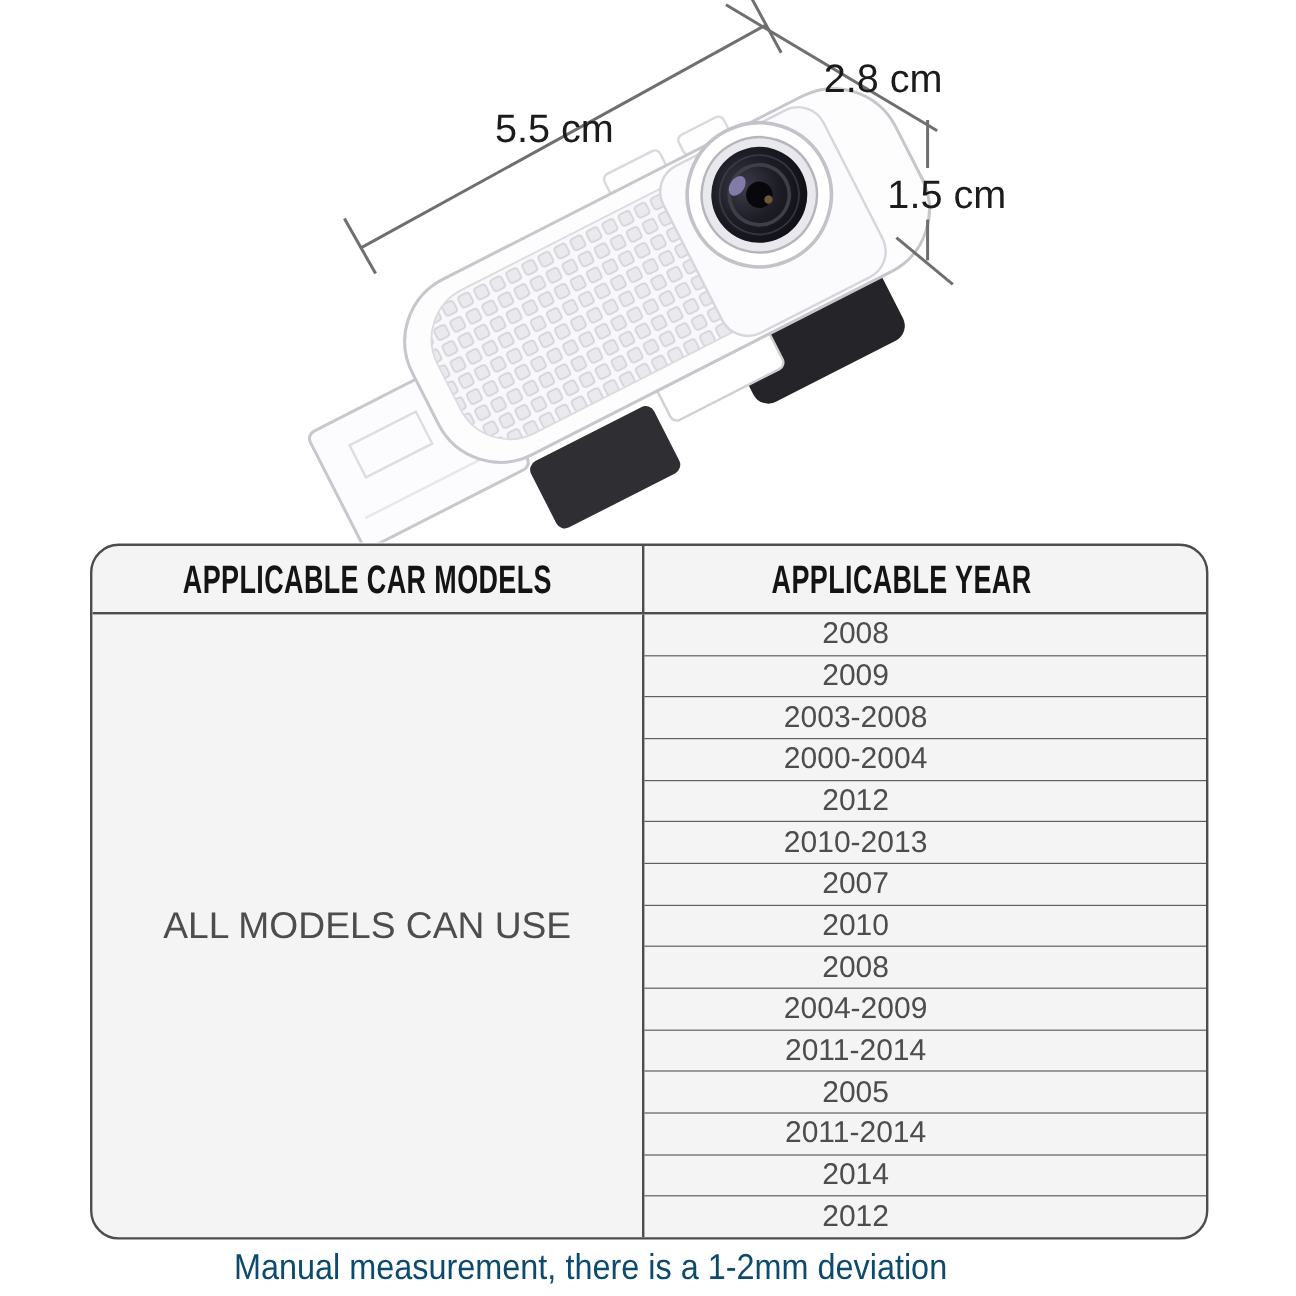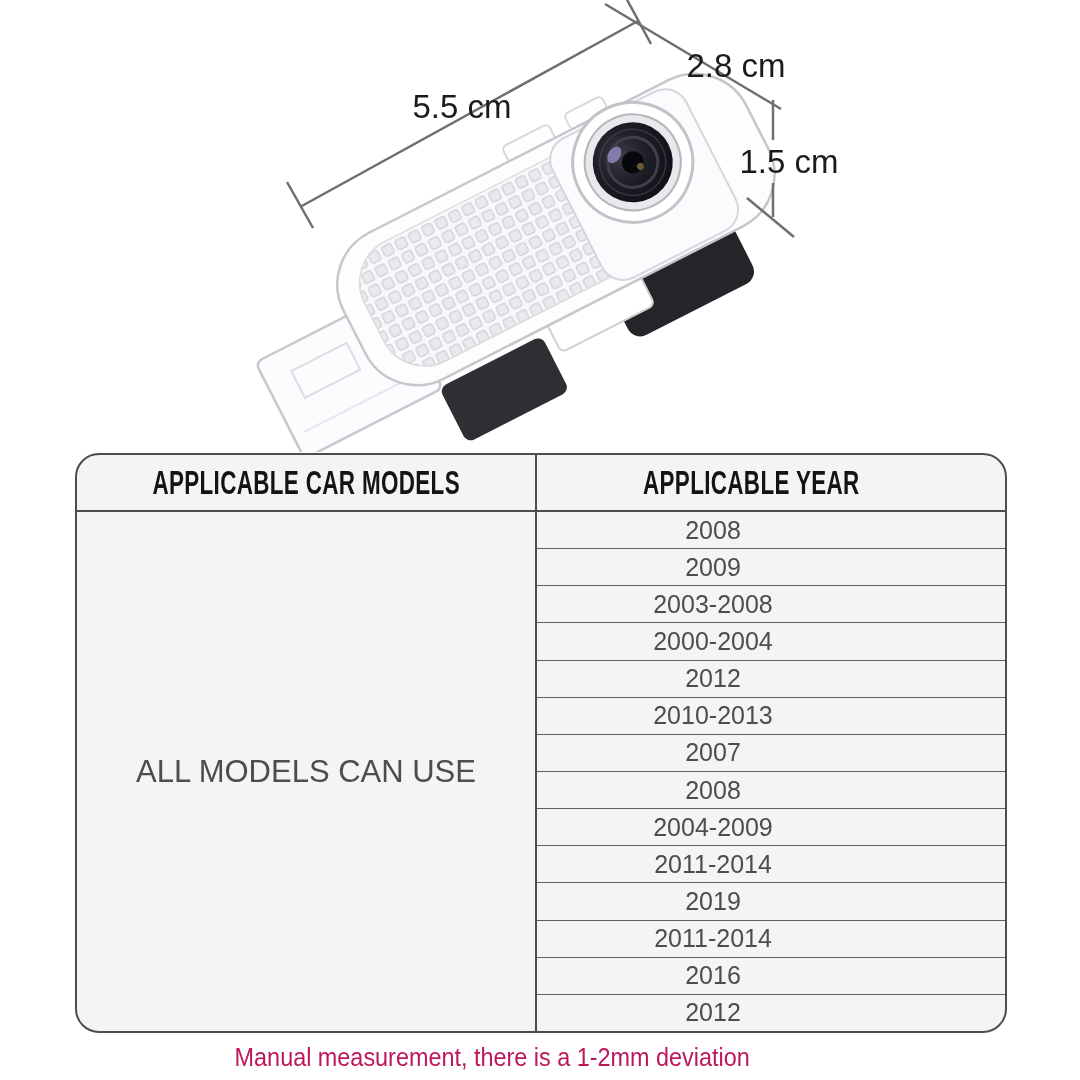--- a/index.html
+++ b/index.html
@@ -33,21 +33,21 @@
   .years { flex: 1; border-left: 2.5px solid #4d4d4d; display: flex; flex-direction: column; }
   .year-row {
     flex: 1; display: flex; align-items: center; justify-content: center;
     padding-right: 116px; font-size: 25px; color: #4d4d4d;
     border-top: 1.5px solid #5f5f5f;
   }
   .year-row:first-child { border-top: none; }
 
   .footer-note {
     position: absolute; left: 0; top: 1040px; width: 984px; text-align: center;
-    font-size: 26px; line-height: 34px; color: #be185d;
+    font-size: 30px; line-height: 34px; color: #0c4a6e;
   }
 </style>
 </head>
 <body>
 
 <div class="stage">
 
   <svg class="product-svg" width="1080" height="452" viewBox="0 0 1080 452">
     <defs>
       <pattern id="grid" width="15" height="15" patternUnits="userSpaceOnUse">
@@ -132,26 +132,27 @@
         <span>ALL MODELS CAN USE</span>
       </div>
       <div class="years">
           <div class="year-row">2008</div>
           <div class="year-row">2009</div>
           <div class="year-row">2003-2008</div>
           <div class="year-row">2000-2004</div>
           <div class="year-row">2012</div>
           <div class="year-row">2010-2013</div>
           <div class="year-row">2007</div>
+          <div class="year-row">2010</div>
           <div class="year-row">2008</div>
           <div class="year-row">2004-2009</div>
           <div class="year-row">2011-2014</div>
-          <div class="year-row">2019</div>
+          <div class="year-row">2005</div>
           <div class="year-row">2011-2014</div>
-          <div class="year-row">2016</div>
+          <div class="year-row">2014</div>
           <div class="year-row">2012</div>
         </div>
     </div>
   </div>
 
   <div class="footer-note">
     <span class="condense-soft">Manual measurement, there is a 1-2mm deviation</span>
   </div>
 
 </div>

